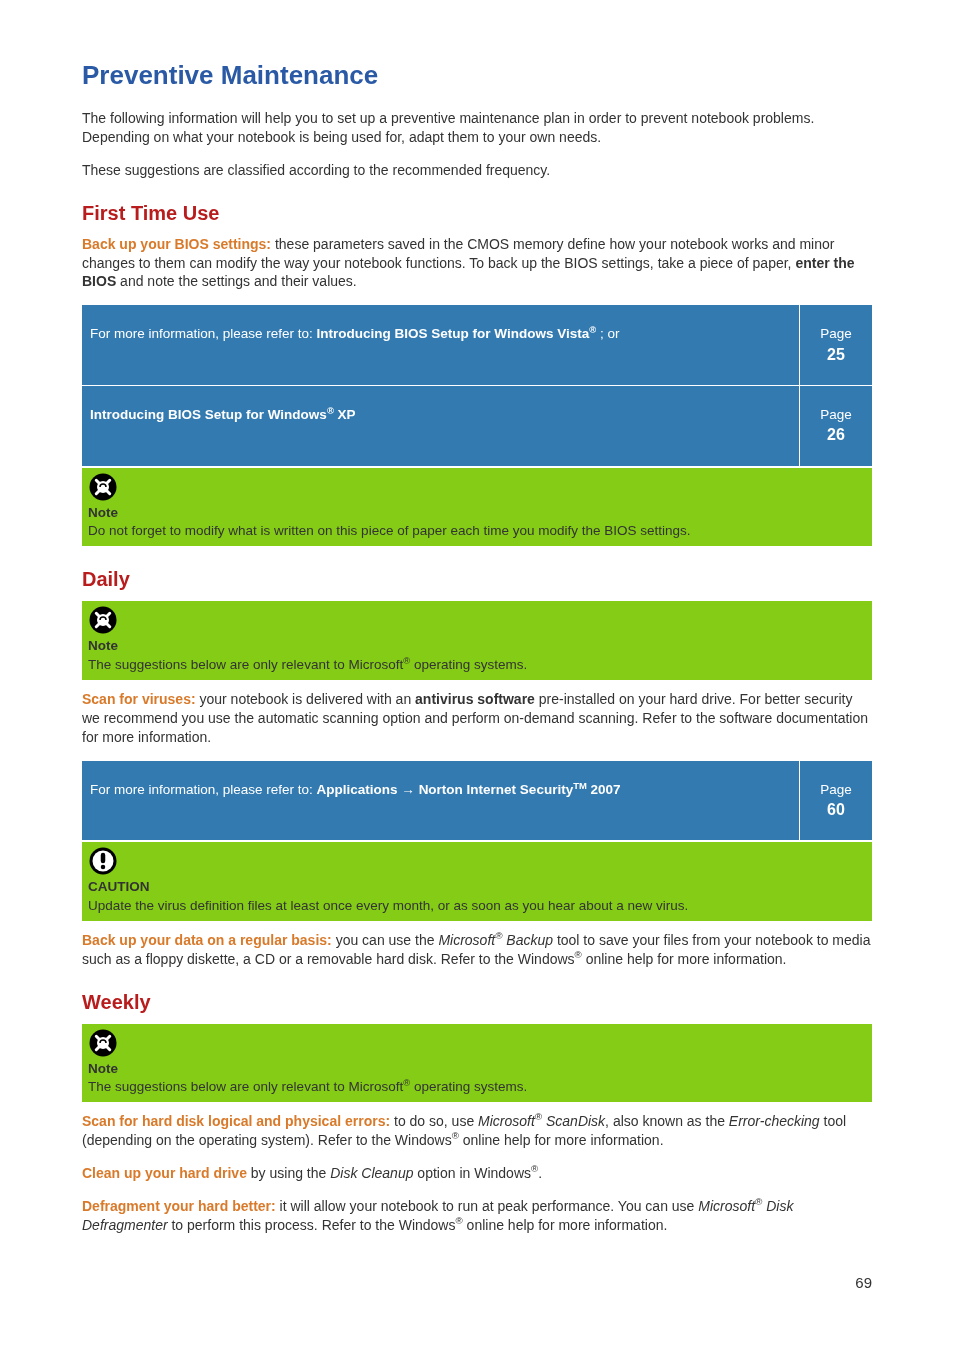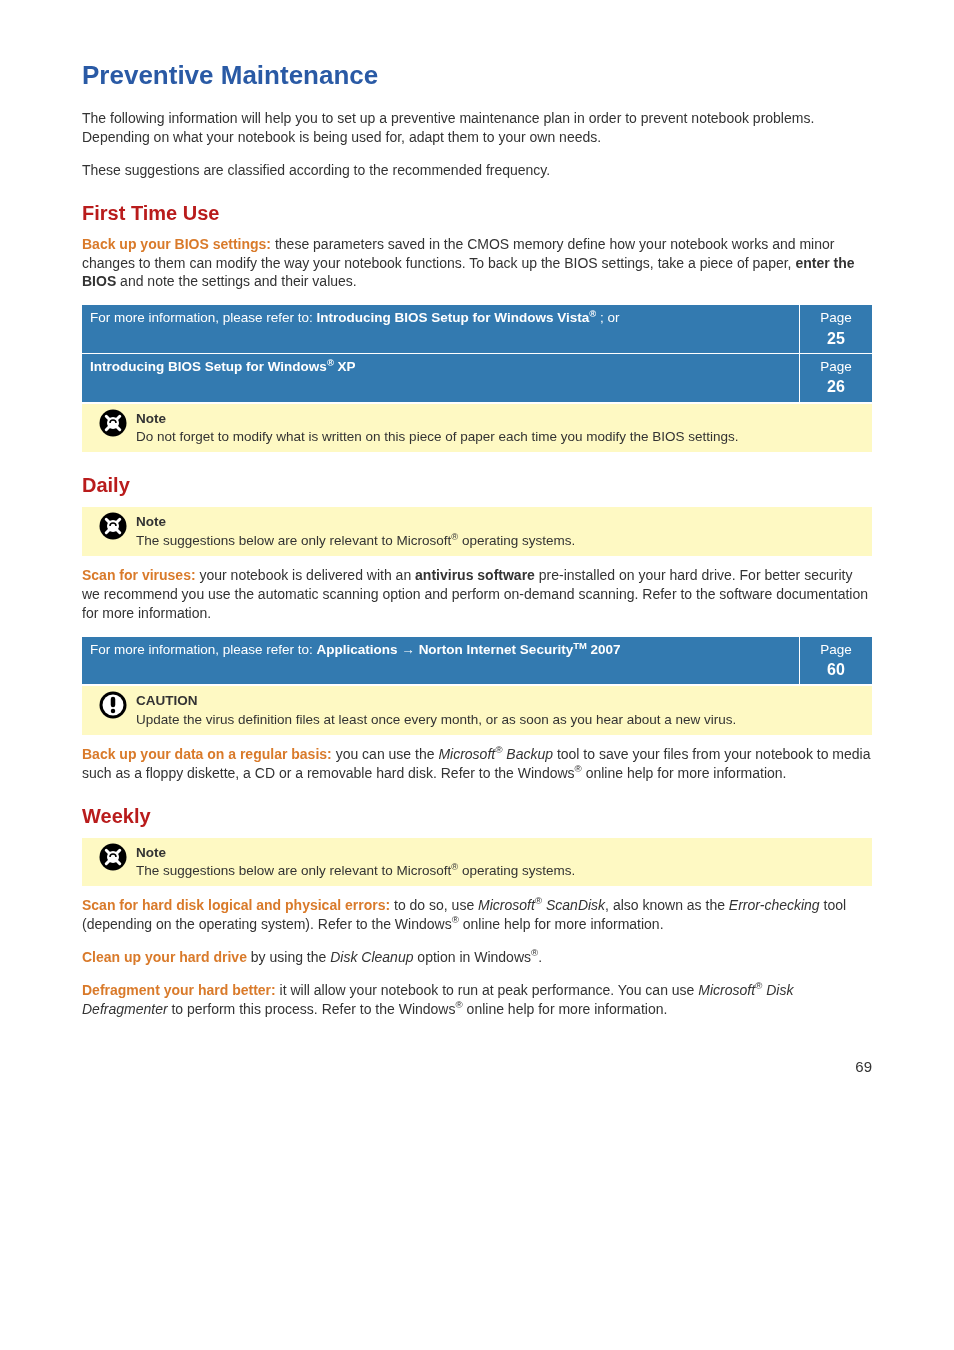--- a/index.html
+++ b/index.html
@@ -33,21 +33,21 @@
     line-height: 1.35;
   }
   .ref-table {
     width: 100%;
     border-collapse: collapse;
     margin: 6px 0 2px 0;
   }
   .ref-table td {
     background: #337ab0;
     color: #fff;
-    padding: 4px 8px;
+    padding: 20px 8px;
     vertical-align: top;
     font-size: 13.5px;
     line-height: 1.35;
   }
   .ref-table tr + tr td {
     border-top: 1px solid #fff;
   }
   .ref-table td.page-cell {
     text-align: center;
     width: 56px;
@@ -59,23 +59,24 @@
     font-weight: normal;
   }
   .ref-table td.page-cell .pg-num {
     display: block;
     font-weight: bold;
     font-size: 16px;
   }
   .note-block {
     display: flex;
     align-items: flex-start;
-    background: #fef9c3;
-    padding: 4px 6px 6px 16px;
+    background: #84cc16;
+    padding: 4px 6px 6px 6px;
     margin: 2px 0 10px 0;
+    flex-direction: column;
   }
   .note-block .icon-col {
     flex: 0 0 auto;
     margin-right: 8px;
   }
   .note-block .text-col {
     flex: 1 1 auto;
     font-size: 13.5px;
     line-height: 1.35;
     padding-top: 2px;

